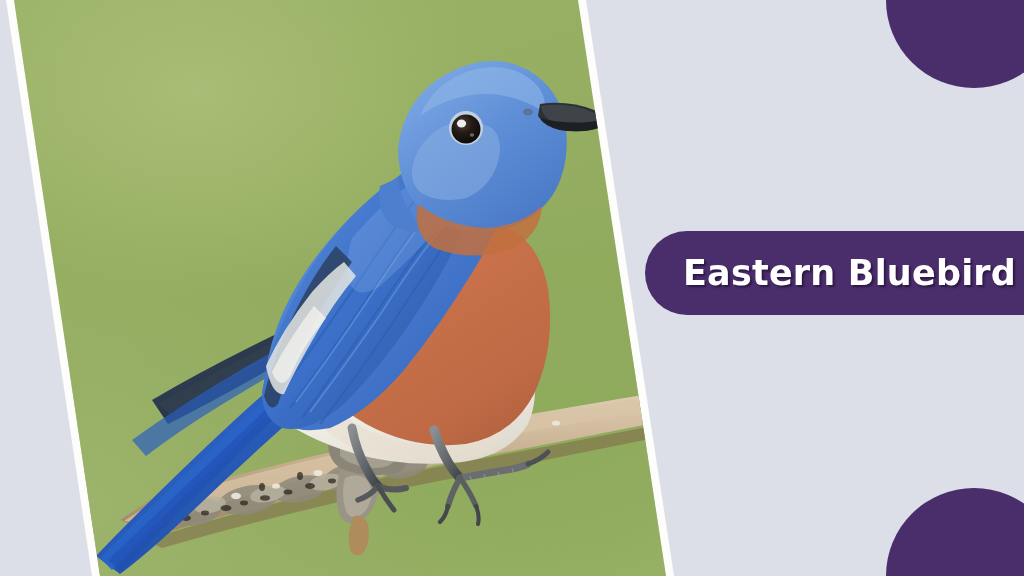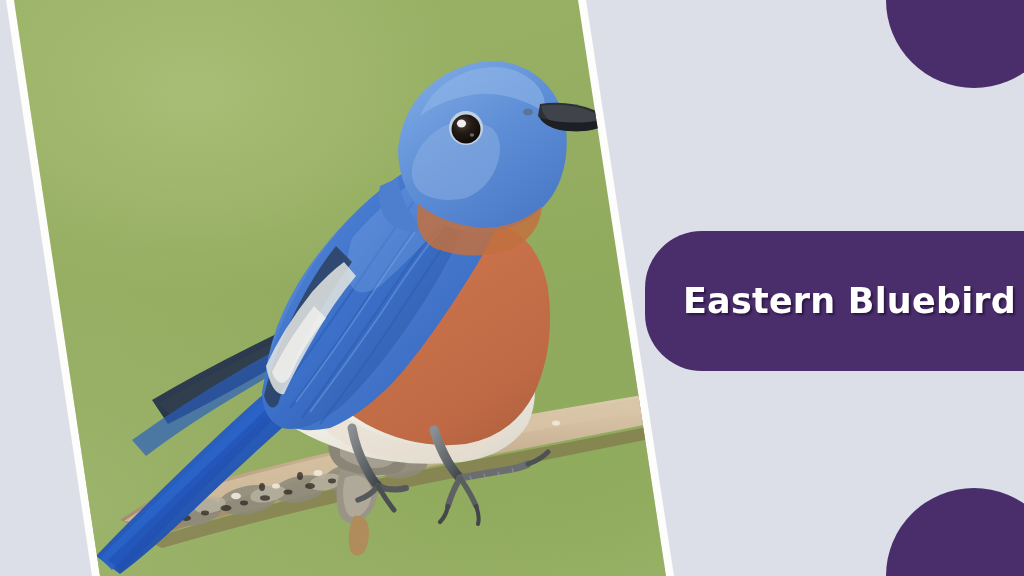--- a/index.html
+++ b/index.html
@@ -83,21 +83,21 @@
     width: 700px; height: 576px;
   }
   .bird svg { display: block; }
 
   
   .title-badge {
     position: absolute;
     left: 645px;
     top: 231px;
     width: 379px;
-    height: 140px;
+    height: 84px;
     background: #4a2d6b;
     border-top-left-radius: 57px;
     border-bottom-left-radius: 57px;
     border-top-right-radius: 0;
     border-bottom-right-radius: 0;
     display: flex;
     align-items: center;
     box-sizing: border-box;
     padding-left: 38px;
   }

